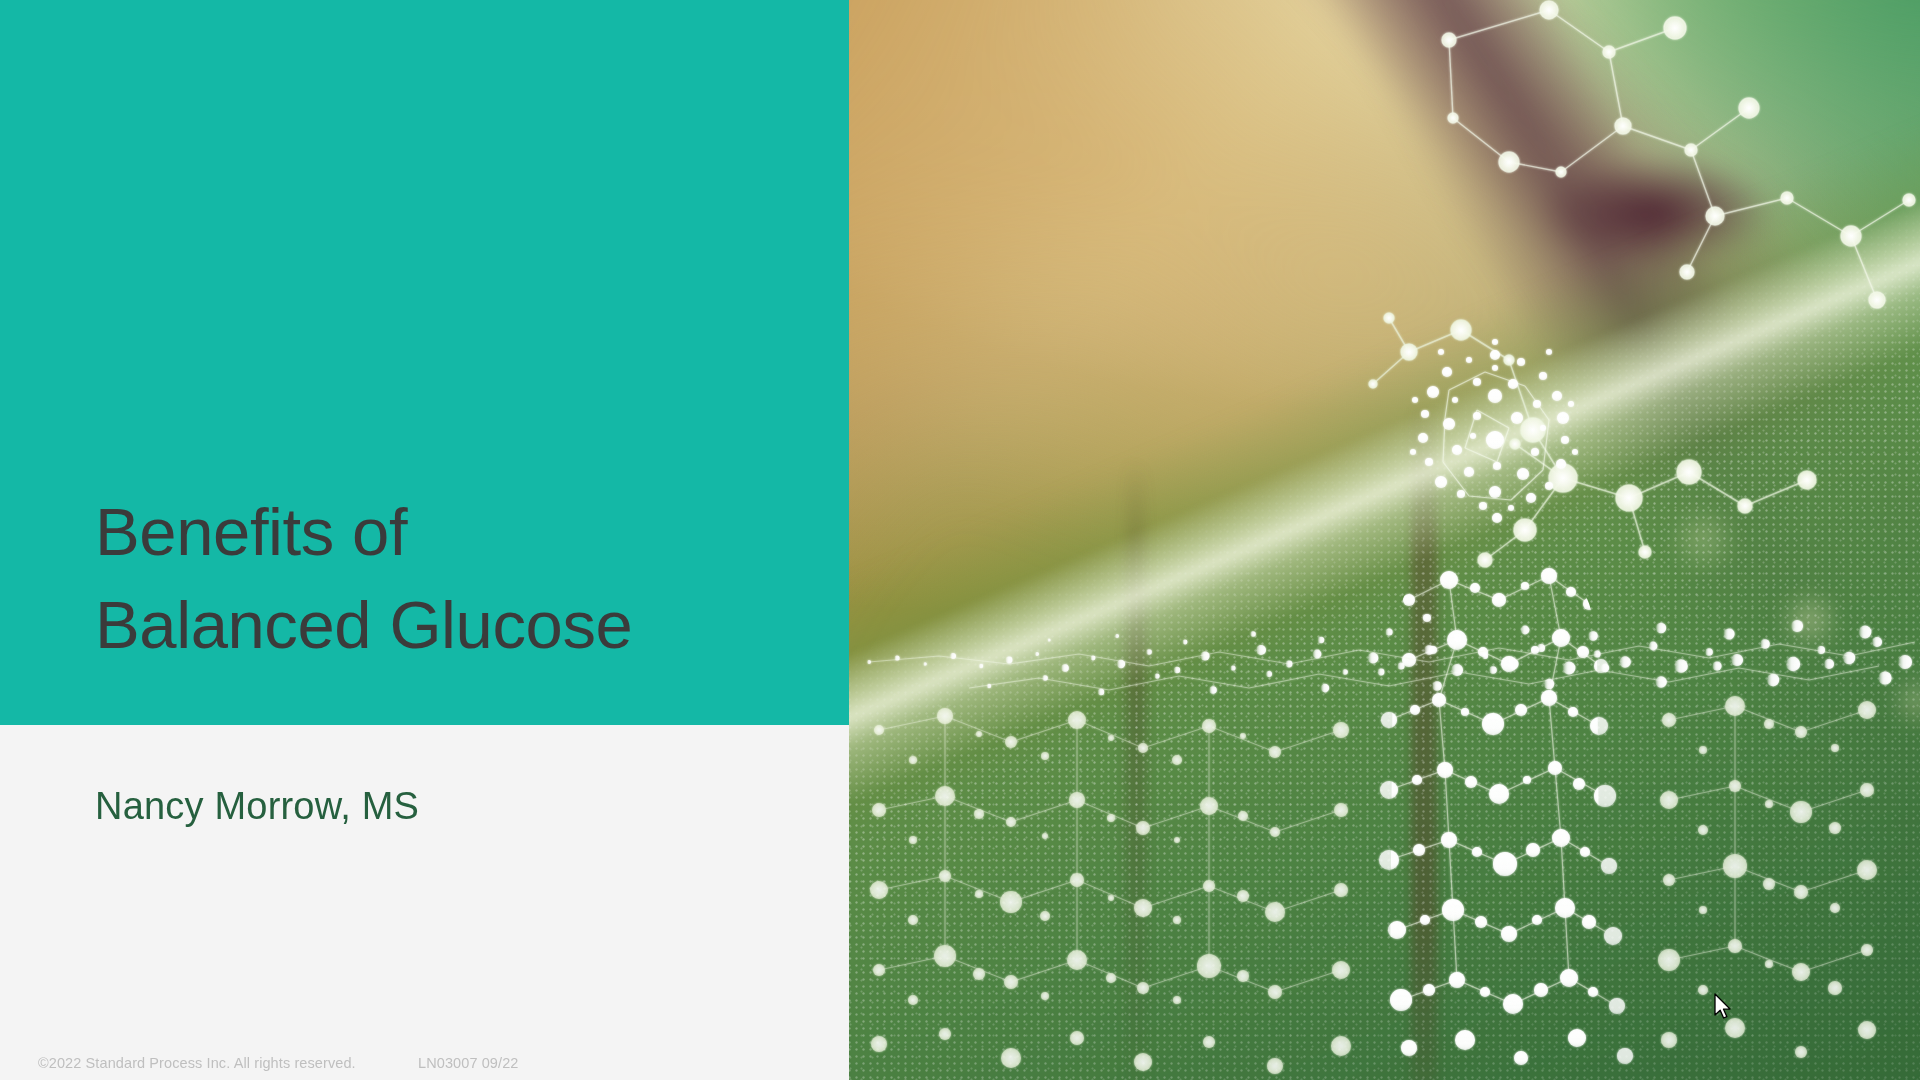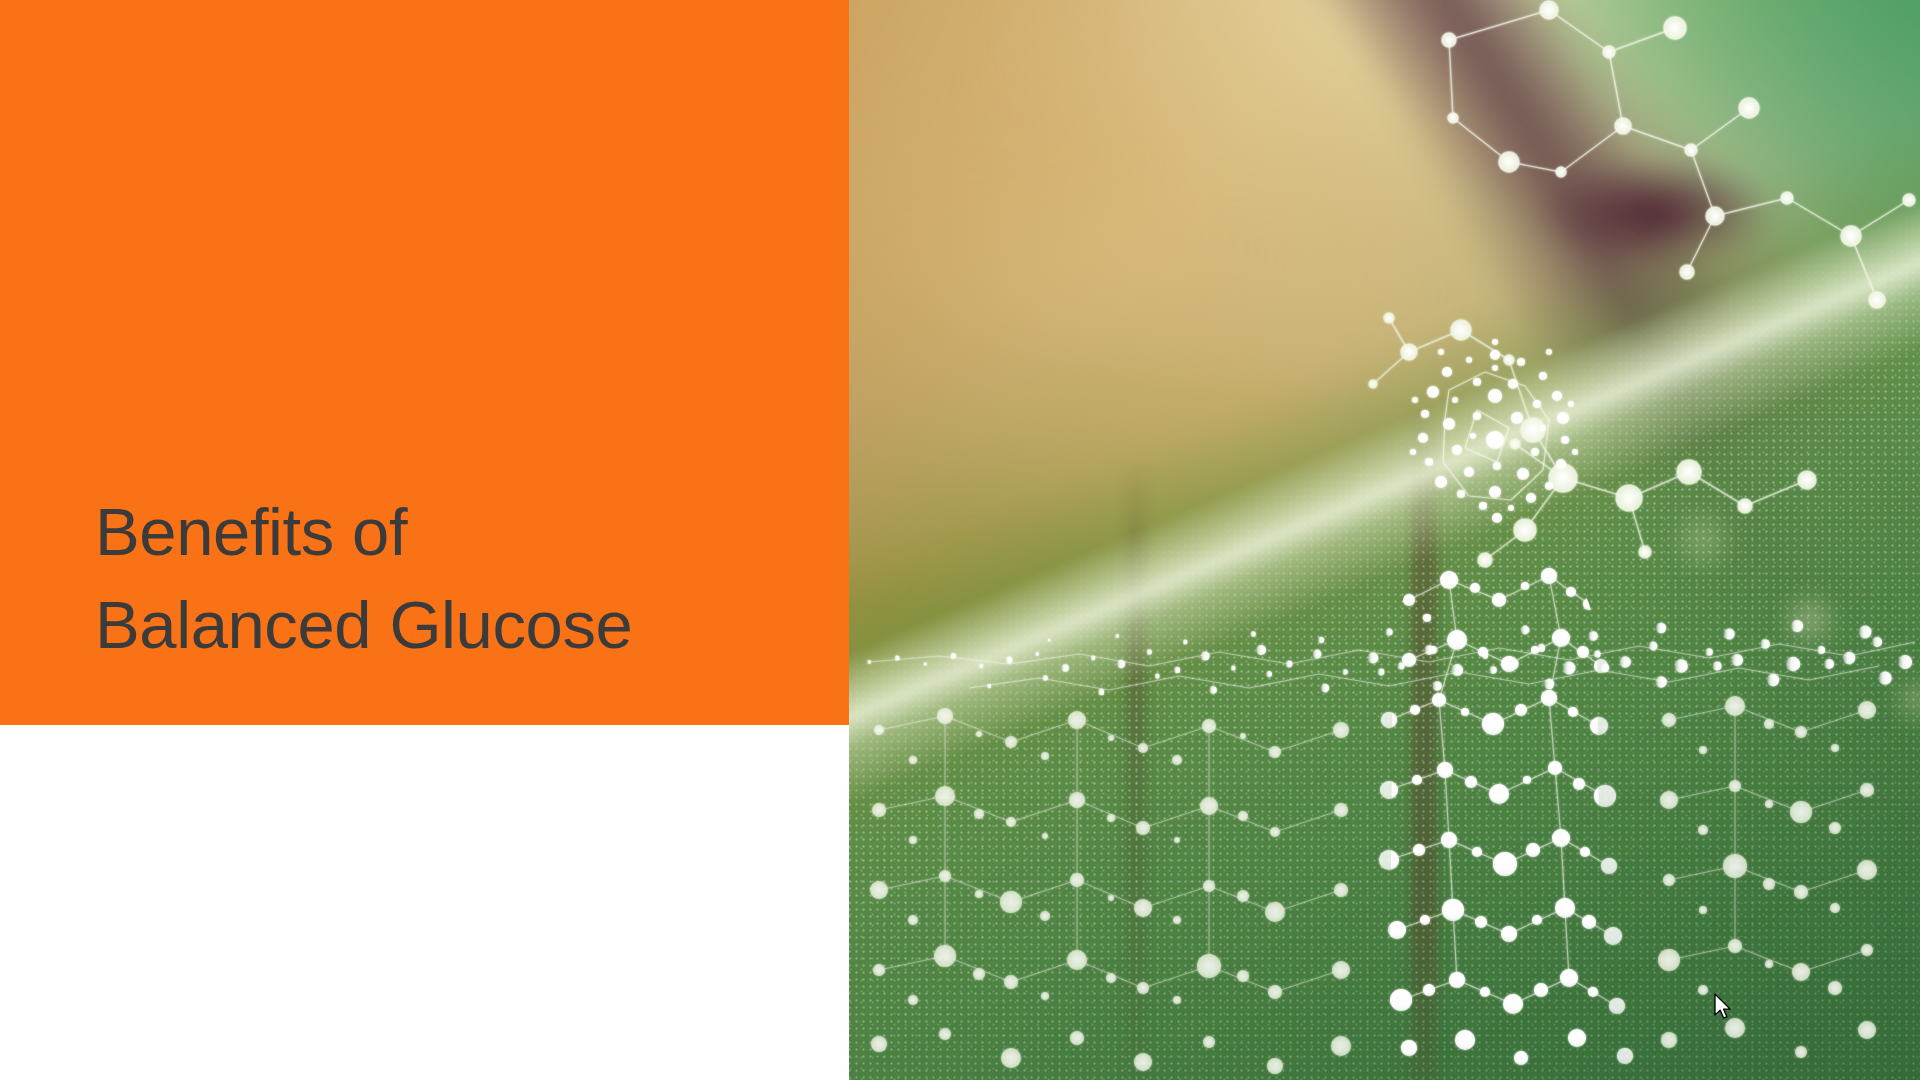--- a/index.html
+++ b/index.html
@@ -30,21 +30,21 @@
     height: 1080px;
     background: #ffffff;
   }
 
   #title-zone {
     position: absolute;
     left: 0;
     top: 0;
     width: 849px;
     height: 725px;
-    background: #f97316;
+    background: #14b8a6;
   }
 
   #subtitle-zone {
     position: absolute;
     left: 0;
     top: 725px;
     width: 849px;
     height: 355px;
     background: #f4f4f4;
   }
@@ -251,20 +251,28 @@
 
 <div id="slide">
 
   <div id="left-panel">
 
     <div id="title-zone">
       <div id="title">Benefits of
 Balanced Glucose</div>
     </div>
 
+    <div id="subtitle-zone">
+      <div id="subtitle">Nancy Morrow, MS</div>
+
+      <div id="footer">
+        <span id="footer-copyright" class="footer-text">©2022 Standard Process Inc. All rights reserved.</span>
+        <span id="footer-code" class="footer-text">LN03007 09/22</span>
+      </div>
+    </div>
 
   </div>
 
   <div id="image-panel">
 
     <div class="photo-layer" id="photo-base"></div>
     <div class="photo-layer" id="photo-blades"></div>
     <div class="photo-layer" id="photo-green-top"></div>
     <div class="photo-layer" id="photo-stem"></div>
     <div class="photo-layer" id="photo-leaf-surface"></div>

